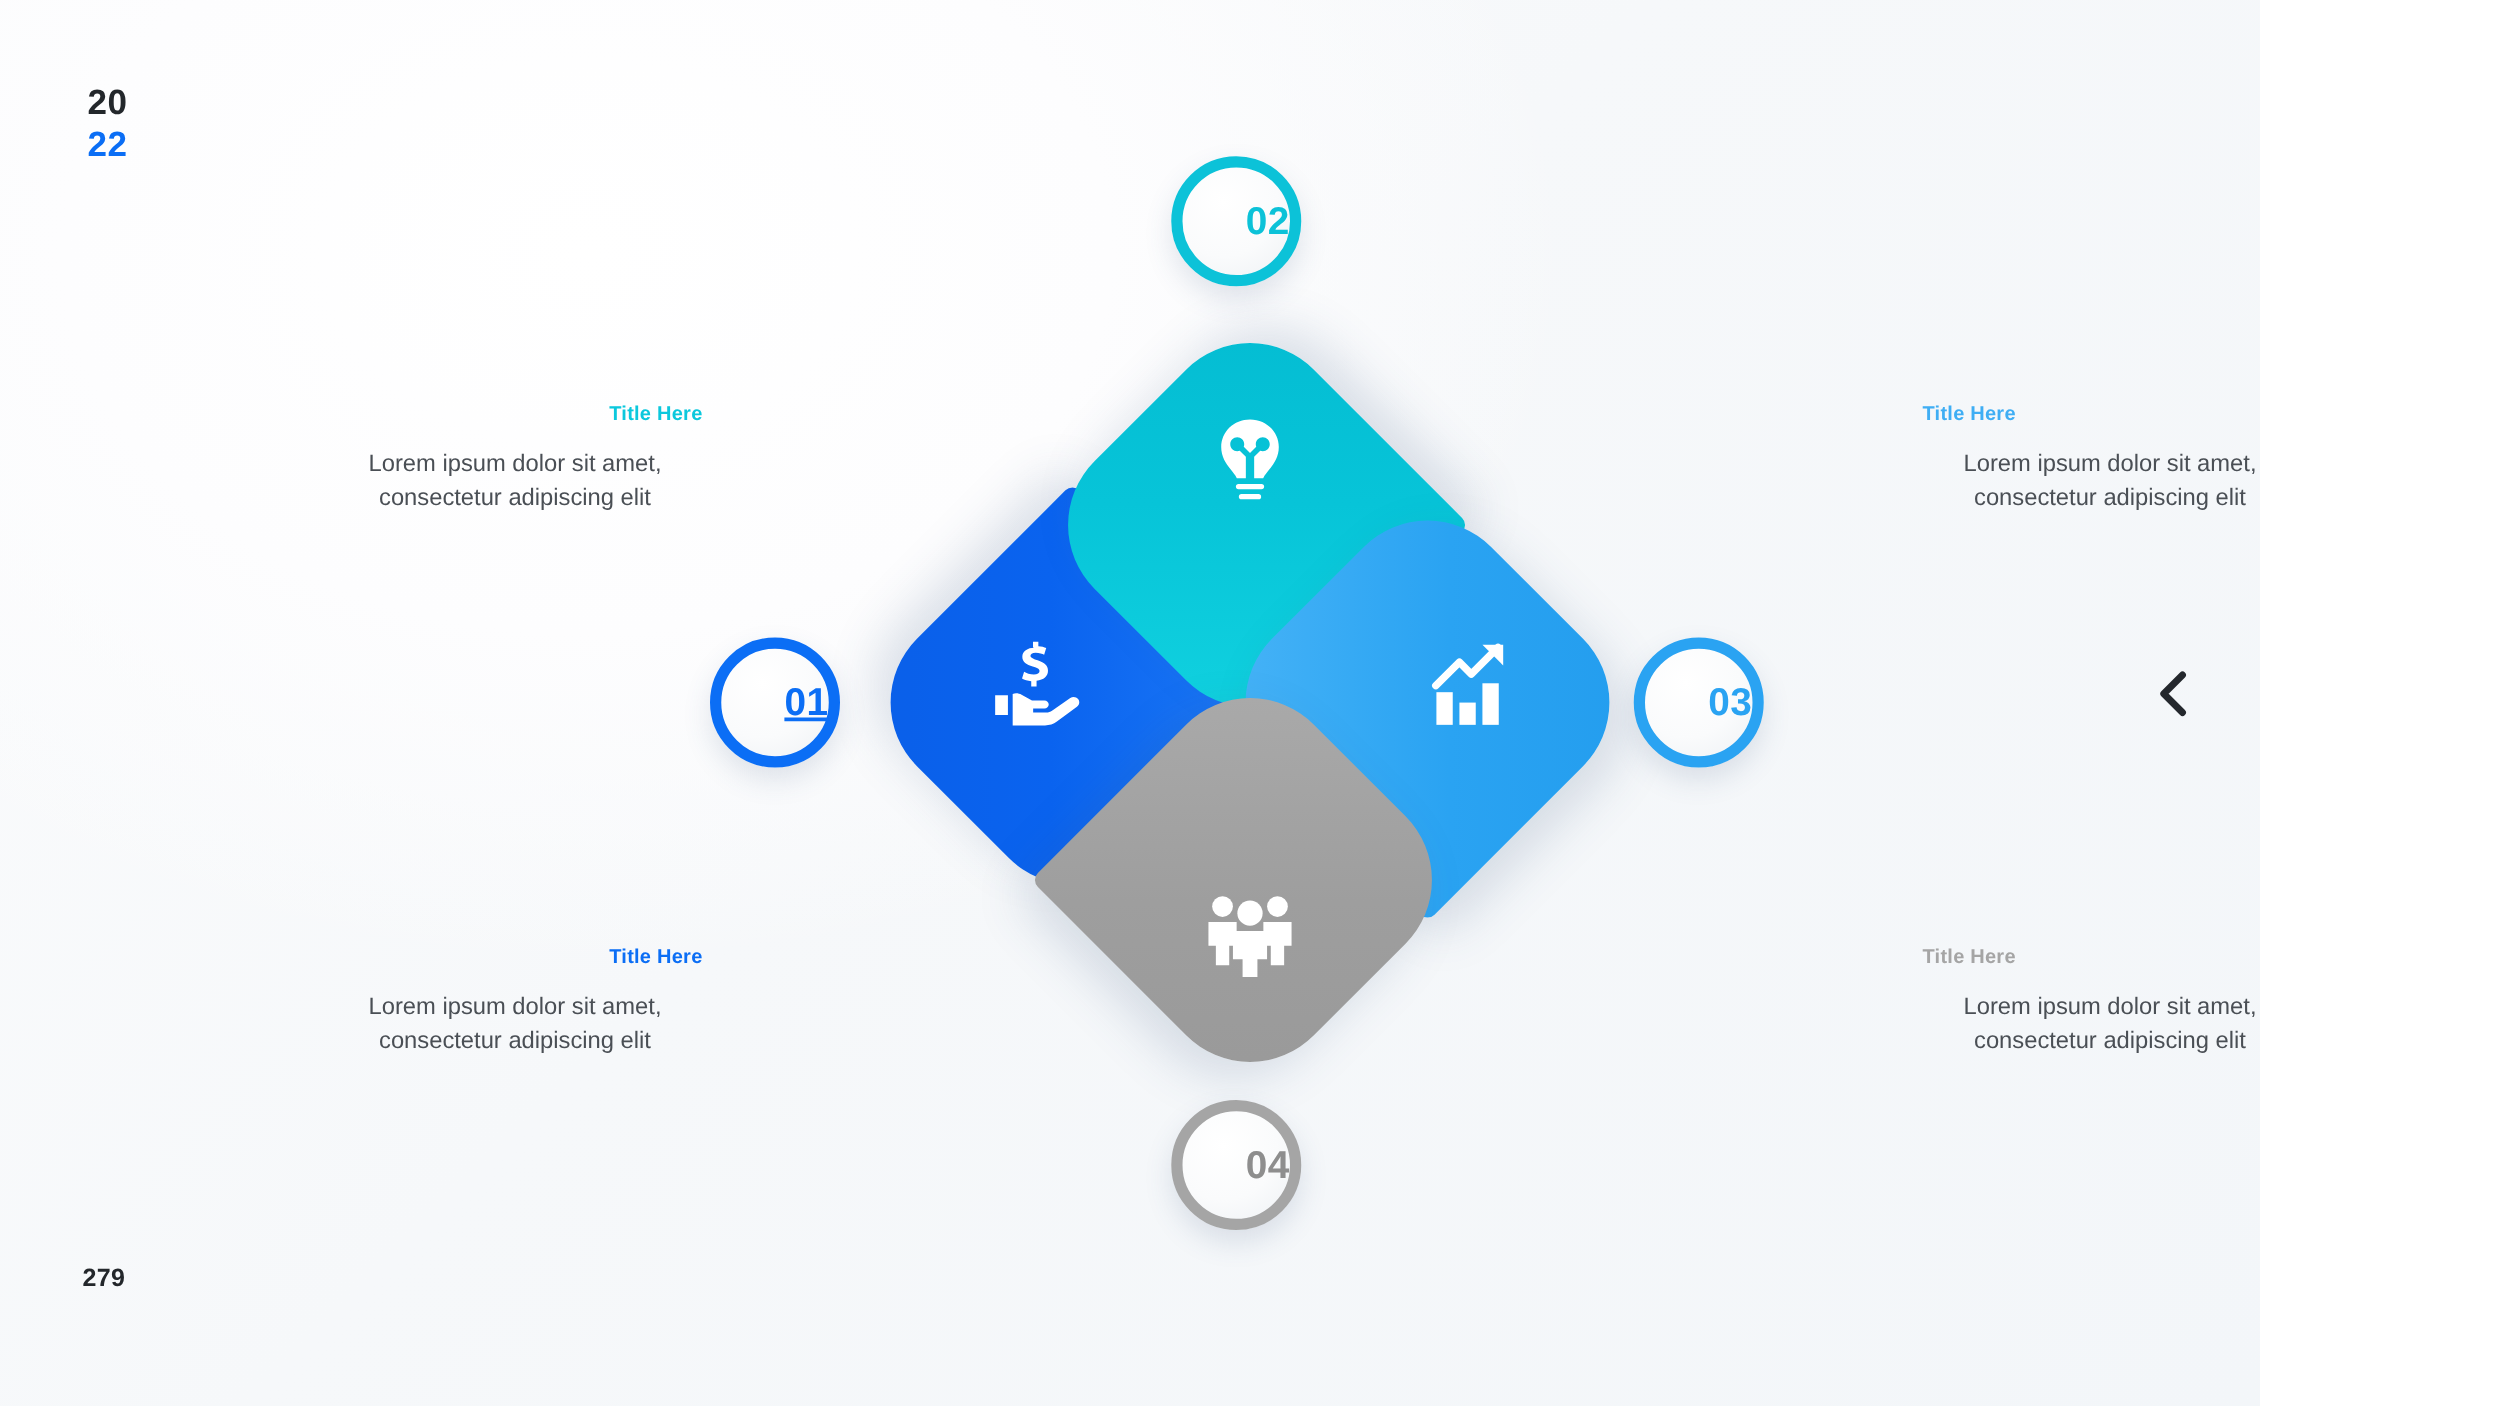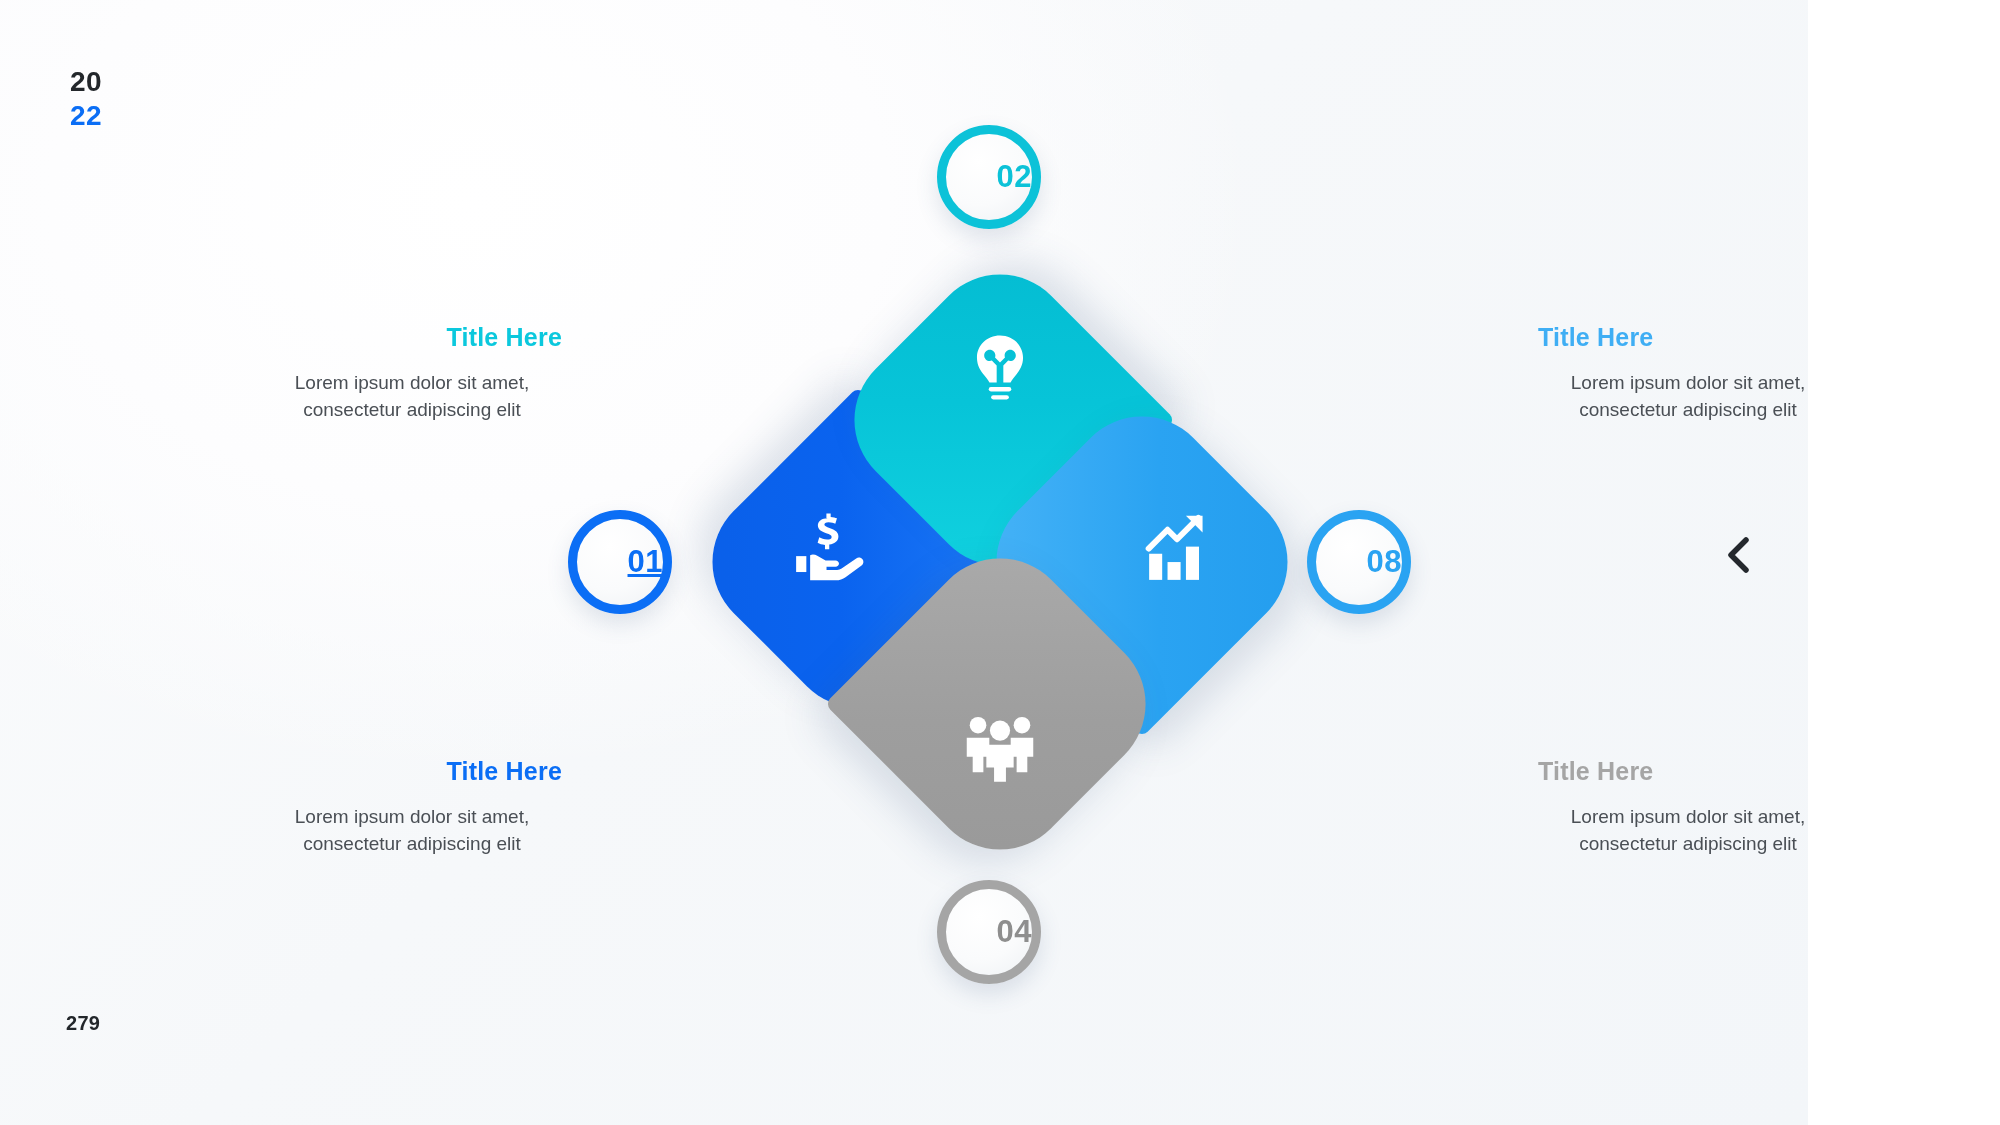--- a/index.html
+++ b/index.html
@@ -43,21 +43,21 @@
     right: 48px; top: 533px;
     width: 44px; height: 44px;
     display: flex; align-items: center; justify-content: center;
     cursor: pointer;
   }
   .nav-prev svg { display: block; }
 
   
   .txt-block { position: absolute; width: 300px; }
   .txt-block .t-title {
-    font-size: 25px;
+    font-size: 16px;
     font-weight: bold;
     margin-bottom: 18px;
     letter-spacing: 0.2px;
   }
   .txt-block .t-body {
     font-size: 19px;
     line-height: 1.42;
     color: #4a4f55;
     font-weight: 400;
     text-align: center;
@@ -221,19 +221,19 @@
     </svg>
   </div>
 
   <div class="badge bd-1">
     <span>01</span>
   </div>
   <div class="badge bd-2">
     <span>02</span>
   </div>
   <div class="badge bd-3">
-    <span>08</span>
+    <span>03</span>
   </div>
   <div class="badge bd-4">
     <span>04</span>
   </div>
 
 </div>
 
 </body></html>

